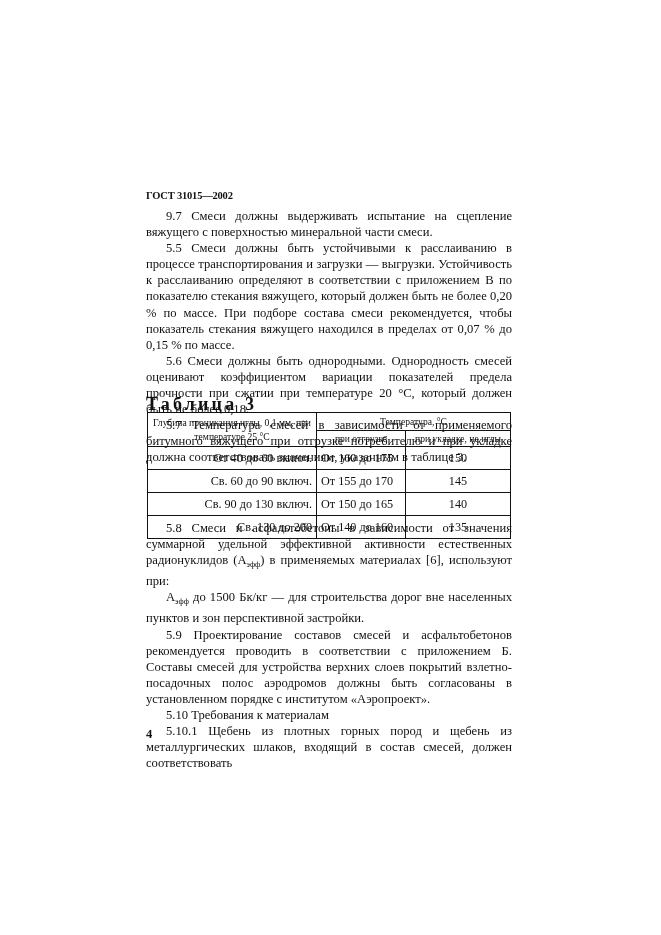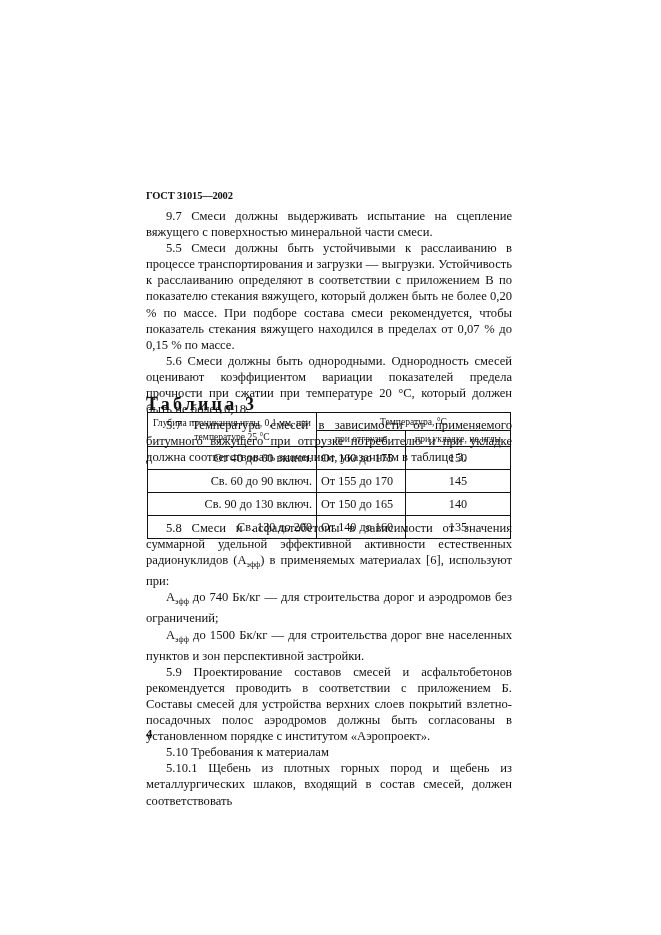--- a/index.html
+++ b/index.html
@@ -66,21 +66,20 @@
     <tr>
       <td class="c0">Св. 130 до 200</td>
       <td class="c1">От 140 до 160</td>
       <td class="c2">135</td>
     </tr>
   </tbody>
     </table>
 
   <div class="text" style="top:520px;">
     <p class="p"><span>5.8 Смеси и асфальтобетоны в зависимости от значения суммарной удельной эффективной активности естественных радионуклидов (А</span><span class="sub">эфф</span><span>) в применяемых материалах [6], используют при:</span></p>
-    <p class="p"><span>А</span><span class="sub">эфф</span><span> до 740 Бк/кг — для строительства дорог и аэродромов без ограничений;</span></p>
     <p class="p"><span>А</span><span class="sub">эфф</span><span> до 1500 Бк/кг — для строительства дорог вне населенных пунктов и зон перспективной застройки.</span></p>
     <p class="p">5.9 Проектирование составов смесей и асфальтобетонов рекомендуется проводить в соответствии с приложением Б. Составы смесей для устройства верхних слоев покрытий взлетно-посадочных полос аэродромов должны быть согласованы в установленном порядке с институтом «Аэропроект».</p>
     <p class="p">5.10 Требования к материалам</p>
     <p class="p">5.10.1 Щебень из плотных горных пород и щебень из металлургических шлаков, входящий в состав смесей, должен соответствовать</p>
   </div>
 
   <div class="pagenum">4</div>
 
 </div>
 

